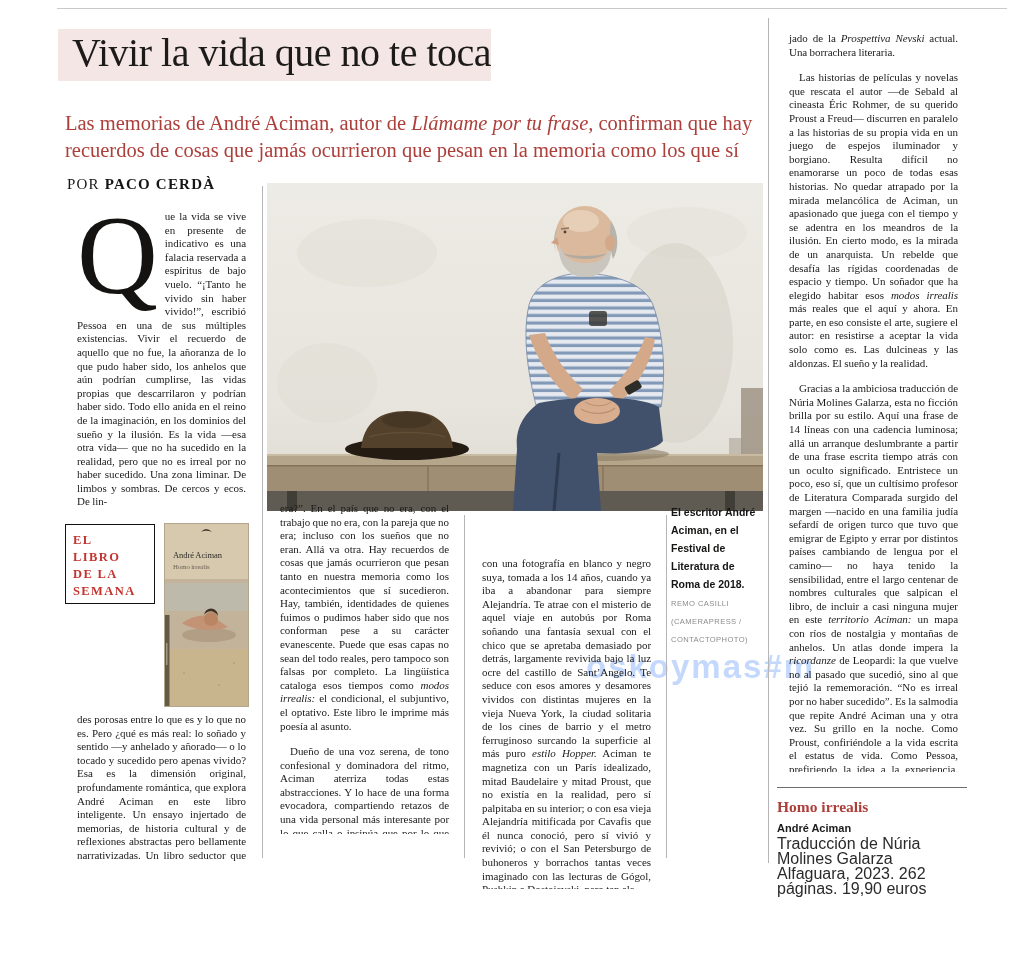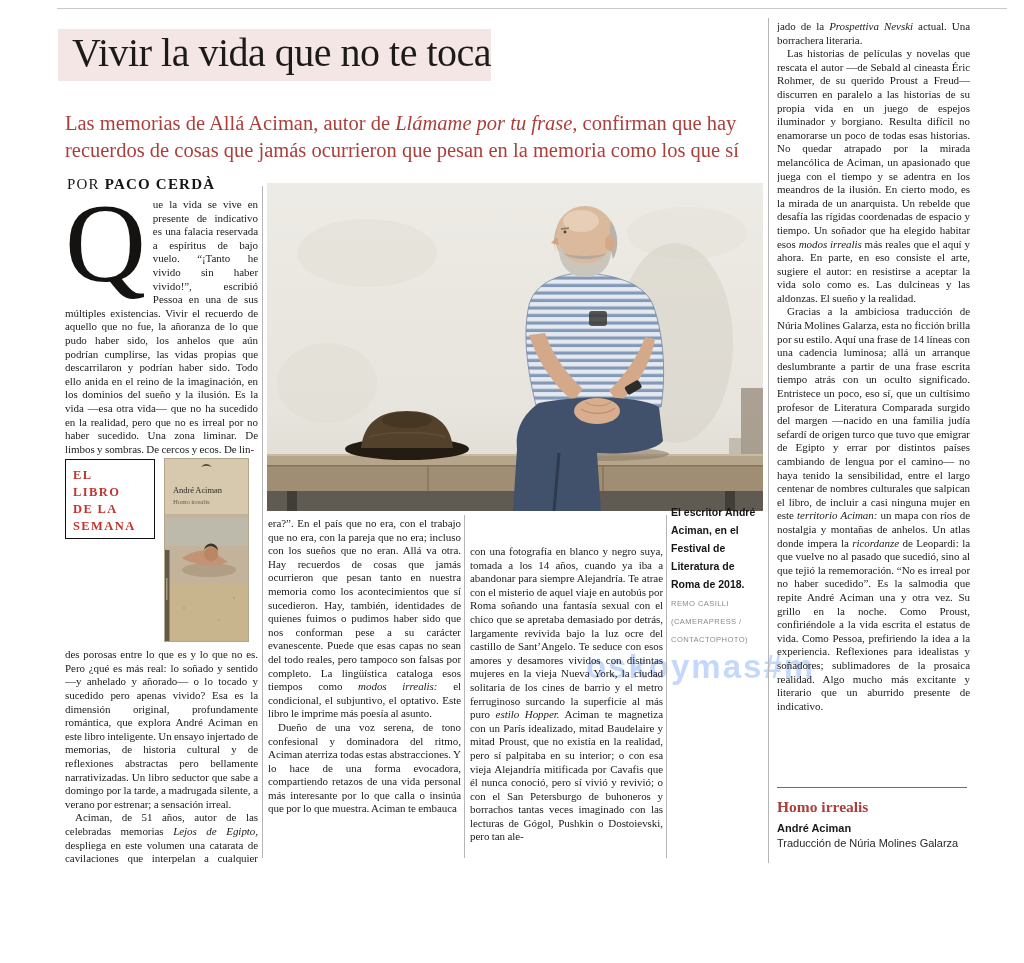--- a/index.html
+++ b/index.html
@@ -36,21 +36,21 @@
     font-size:20.5px;line-height:27px;color:var(--accent-red);
   }
   .byline{position:absolute;left:67px;top:176px;font-size:15px;letter-spacing:1.2px;color:#171616;}
   .byline b{font-weight:bold;}
   
   .col{
     position:absolute;width:193px;overflow:hidden;z-index:1;
     font-size:11px;line-height:13.6px;text-align:justify;
     letter-spacing:-0.05px;word-spacing:-0.3px;hyphens:auto;
   }
-  .col p{margin:0;}
+  .col p{margin:12px;}
   .bp{margin:0;}
   .ind{text-indent:10px;}
   .dropcap{
     float:left;font-family:"Liberation Serif",serif;
     font-size:112px;line-height:86px;height:88px;
     padding:2px 7px 8px 0;color:#141312;
   }
   .badge{
     float:left;width:90px;height:80px;border:1.5px solid #111;
     box-sizing:border-box;margin:3px 9px 12px 0;padding:7px 0 10px 7px;
@@ -68,36 +68,36 @@
   }
   .cap-b{font-weight:bold;font-size:10.5px;line-height:13.5px;color:#161514;}
   .cap-credit{font-size:7.6px;line-height:11px;color:#8c8c8c;letter-spacing:.4px;}
   .review{position:absolute;left:777px;top:787px;width:190px;z-index:1;}
   .review-rule{width:190px;height:1px;background:#6e6e6e;margin-bottom:10px;}
   .review-title{
     font-family:"Liberation Serif",serif;font-weight:bold;font-size:15.5px;
     color:var(--accent-red);margin-bottom:5px;
   }
   .review-author{font-family:"Liberation Sans",sans-serif;font-weight:bold;font-size:11px;line-height:15px;color:#1b1b1b;}
-  .review-line{font-family:"Liberation Sans",sans-serif;font-size:11px;line-height:15px;color:#2a2a2a;}
+  .review-line{font-family:"Liberation Sans",sans-serif;font-size:16px;line-height:15px;color:#2a2a2a;}
 </style>
 </head>
 <body>
 
 <div class="page">
 
   <div class="top-rule"></div>
 
   <div class="watermark-mid">oskoymas#m</div>
 
   <div class="headline-wrap">
     <div class="headline">Vivir la vida que no te toca</div>
   </div>
 
-  <div class="standfirst"><span>Las memorias de Allá Aciman, autor de </span><i>Llámame por tu frase,</i><span> confirman que hay recuerdos de cosas que jamás ocurrieron que pesan en la memoria como los que sí</span></div>
+  <div class="standfirst"><span>Las memorias de André Aciman, autor de </span><i>Llámame por tu frase,</i><span> confirman que hay recuerdos de cosas que jamás ocurrieron que pesan en la memoria como los que sí</span></div>
 
   <div class="byline"><span>POR </span><b>PACO CERDÀ</b></div>
 
   <div class="vdiv" style="left:262px;top:186px;height:672px;"></div>
   <div class="vdiv" style="left:464px;top:515px;height:343px;"></div>
   <div class="vdiv" style="left:666px;top:515px;height:343px;"></div>
   <div class="vdiv" style="left:768px;top:18px;height:845px;"></div>
 
   <div class="col" style="left:65px;top:198px;height:668px;">
     <p class="bp"><span class="dropcap">Q</span><span><span>ue la vida se vive en presente de indicativo es una falacia reservada a espíritus de bajo vuelo. “¡Tanto he vivido sin haber vivido!”, escribió Pessoa en una de sus múltiples existencias. Vivir el recuerdo de aquello que no fue, la añoranza de lo que pudo haber sido, los anhelos que aún podrían cumplirse, las vidas propias que descarrilaron y podrían haber sido. Todo ello anida en el reino de la imaginación, en los dominios del sueño y la ilusión. Es la vida —esa otra vida— que no ha sucedido en la realidad, pero que no es irreal por no haber sucedido. Una zona liminar. De limbos y sombras. De cercos y ecos. De lin-</span></span></p>
@@ -190,35 +190,36 @@
       <path d="M294,46 L302,45" stroke="#8a7560" stroke-width="1.5"></path>
       <circle cx="298" cy="49" r="1.4" fill="#4c4036"></circle>
       <rect x="322" y="128" width="18" height="15" rx="3" fill="#3b3a36" opacity="0.85"></rect>
     </svg>
   </div>
 
   <div class="caption">
     <span class="cap-b">El escritor André Aciman, en el Festival de Literatura de Roma de 2018. </span><span class="cap-credit">REMO CASILLI (CAMERAPRESS / CONTACTOPHOTO)</span>
   </div>
 
-  <div class="col" style="left:268px;top:517px;height:344px;">
+  <div class="col" style="left:268px;top:490px;height:344px;">
     <p class="bp"><span>era?”. En el país que no era, con el trabajo que no era, con la pareja que no era; incluso con los sueños que no eran. Allá va otra. Hay recuerdos de cosas que jamás ocurrieron que pesan tanto en nuestra memoria como los acontecimientos que sí sucedieron. Hay, también, identidades de quienes fuimos o pudimos haber sido que nos conforman pese a su carácter evanescente. Puede que esas capas no sean del todo reales, pero tampoco son falsas por completo. La lingüística cataloga esos tiempos como </span><i>modos irrealis:</i><span> el condicional, el subjuntivo, el optativo. Este libro le imprime más poesía al asunto.</span></p>
     <p class="bp ind"><span>Dueño de una voz serena, de tono confesional y dominadora del ritmo, Aciman aterriza todas estas abstracciones. Y lo hace de una forma evocadora, compartiendo retazos de una vida personal más interesante por lo que calla o insinúa que por lo que muestra. Aciman te embauca</span></p>
   </div>
 
   <div class="col" style="left:470px;top:545px;height:344px;">
     <p class="bp"><span>con una fotografía en blanco y negro suya, tomada a los 14 años, cuando ya iba a abandonar para siempre Alejandría. Te atrae con el misterio de aquel viaje en autobús por Roma soñando una fantasía sexual con el chico que se apretaba demasiado por detrás, largamente revivida bajo la luz ocre del castillo de Sant’Angelo. Te seduce con esos amores y desamores vividos con distintas mujeres en la vieja Nueva York, la ciudad solitaria de los cines de barrio y el metro ferruginoso surcando la superficie al más puro </span><i>estilo Hopper.</i><span> Aciman te magnetiza con un París idealizado, mitad Baudelaire y mitad Proust, que no existía en la realidad, pero sí palpitaba en su interior; o con esa vieja Alejandría mitificada por Cavafis que él nunca conoció, pero sí vivió y revivió; o con el San Petersburgo de buhoneros y borrachos tantas veces imaginado con las lecturas de Gógol, Pushkin o Dostoievski, pero tan ale-</span></p>
   </div>
 
   <div class="col" style="left:777px;top:20px;height:752px;">
     <p class="bp"><span>jado de la </span><i>Prospettiva Nevski</i><span> actual. Una borrachera literaria.</span></p>
     <p class="bp ind"><span>Las historias de películas y novelas que rescata el autor —de Sebald al cineasta Éric Rohmer, de su querido Proust a Freud— discurren en paralelo a las historias de su propia vida en un juego de espejos iluminador y borgiano. Resulta difícil no enamorarse un poco de todas esas historias. No quedar atrapado por la mirada melancólica de Aciman, un apasionado que juega con el tiempo y se adentra en los meandros de la ilusión. En cierto modo, es la mirada de un anarquista. Un rebelde que desafía las rígidas coordenadas de espacio y tiempo. Un soñador que ha elegido habitar esos </span><i>modos irrealis</i><span> más reales que el aquí y ahora. En parte, en eso consiste el arte, sugiere el autor: en resistirse a aceptar la vida solo como es. Las dulcineas y las aldonzas. El sueño y la realidad.</span></p>
     <p class="bp ind"><span>Gracias a la ambiciosa traducción de Núria Molines Galarza, esta no ficción brilla por su estilo. Aquí una frase de 14 líneas con una cadencia luminosa; allá un arranque deslumbrante a partir de una frase escrita tiempo atrás con un oculto significado. Entristece un poco, eso sí, que un cultísimo profesor de Literatura Comparada surgido del margen —nacido en una familia judía sefardí de origen turco que tuvo que emigrar de Egipto y errar por distintos países cambiando de lengua por el camino— no haya tenido la sensibilidad, entre el largo centenar de nombres culturales que salpican el libro, de incluir a casi ninguna mujer en este </span><i>territorio Aciman:</i><span> un mapa con ríos de nostalgia y montañas de anhelos. Un atlas donde impera la </span><i>ricordanze</i><span> de Leopardi: la que vuelve no al pasado que sucedió, sino al que tejió la rememoración. “No es irreal por no haber sucedido”. Es la salmodia que repite André Aciman una y otra vez. Su grillo en la noche. Como Proust, confiriéndole a la vida escrita el estatus de vida. Como Pessoa, prefiriendo la idea a la experiencia. Reflexiones para idealistas y soñadores; sublimadores de la prosaica realidad. Algo mucho más excitante y literario que un aburrido presente de indicativo.</span></p>
   </div>
 
   <div class="review">
     <div class="review-rule"></div>
     <div class="review-title">Homo irrealis</div>
     <div class="review-author">André Aciman</div>
     <div class="review-line">Traducción de Núria Molines Galarza</div>
+    <div class="review-line">Alfaguara, 2023. 262 páginas. 19,90 euros</div>
   </div>
 
 </div>
 
 </body></html>

